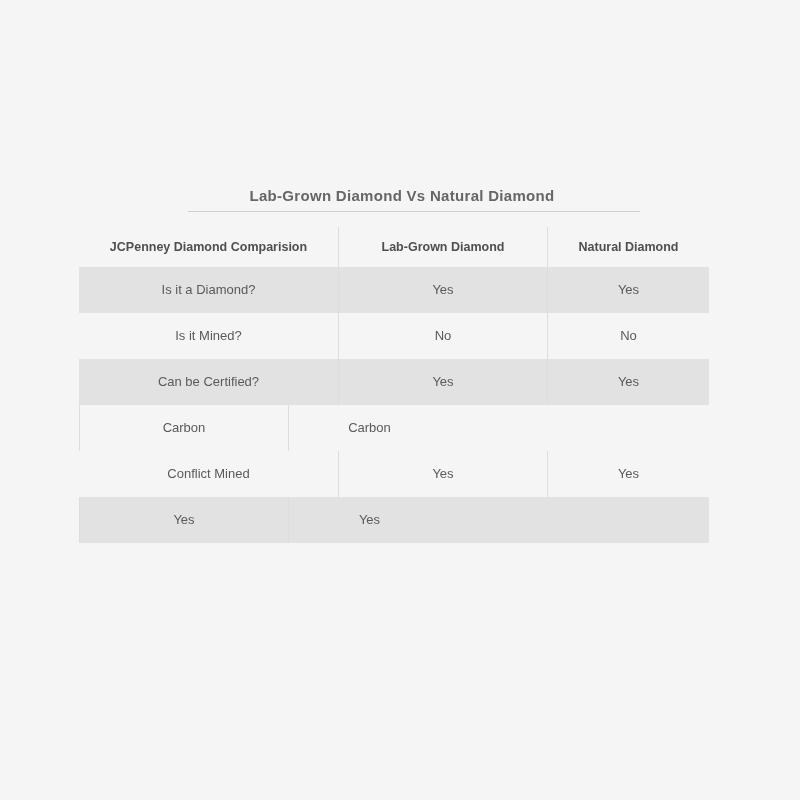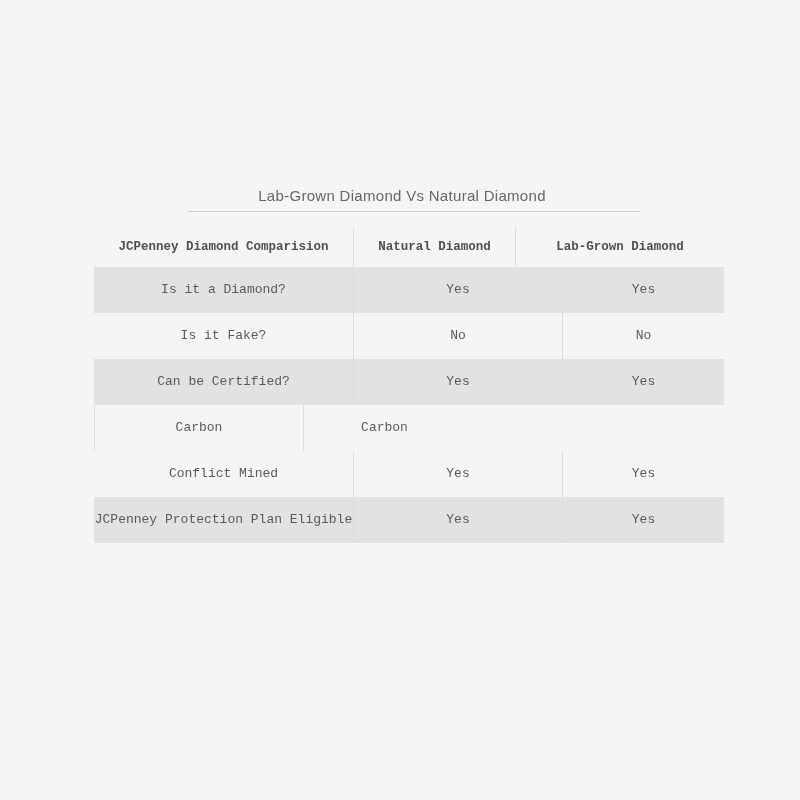--- a/index.html
+++ b/index.html
@@ -15,39 +15,38 @@
     inset: 0;
     background: var(--page-bg, #f5f5f5);
   }
   .title {
     position: absolute;
     top: 186px;
     left: 87px;
     width: 630px;
     text-align: center;
     font-size: 15px;
-    font-weight: normal;
+    font-weight: bold;
     letter-spacing: 0.3px;
     color: var(--title-color, #666);
     line-height: 20px;
   }
   .title-underline {
     position: absolute;
     top: 211px;
     left: 188px;
     width: 452px;
     height: 0;
     border-top: 1px solid var(--underline-color, #cfcfcf);
   }
   .cmp-table {
     position: absolute;
     top: 227px;
-    left: 94px;
+    left: 79px;
     width: 630px;
-    font-family: Liberation Mono, monospace;
   }
   .hrow { display: flex; height: 40px; }
   .row  { display: flex; height: 46px; }
   .row.shaded { background: var(--shaded, #e2e2e2); }
   .cell {
     display: flex;
     align-items: center;
     justify-content: center;
     text-align: center;
     font-size: 13px;
@@ -68,32 +67,32 @@
 
 <div class="stage">
 
   <div class="title">Lab-Grown Diamond Vs Natural Diamond</div>
 
   <div class="title-underline"></div>
 
   <div class="cmp-table">
     <div class="hrow">
       <div class="cell c1">JCPenney Diamond Comparision</div>
+      <div class="cell c2">Lab-Grown Diamond</div>
       <div class="cell c3">Natural Diamond</div>
-      <div class="cell c2">Lab-Grown Diamond</div>
     </div>
     <div>
   <div class="row shaded">
     <div class="cell c1">Is it a Diamond?</div>
     <div class="cell c2">Yes</div>
     <div class="cell c3">Yes</div>
   </div>
 
   <div class="row">
-    <div class="cell c1">Is it Fake?</div>
+    <div class="cell c1">Is it Mined?</div>
     <div class="cell c2">No</div>
     <div class="cell c3">No</div>
   </div>
 
   <div class="row shaded">
     <div class="cell c1">Can be Certified?</div>
     <div class="cell c2">Yes</div>
     <div class="cell c3">Yes</div>
   </div>
 
@@ -103,20 +102,19 @@
   </div>
 
 
   <div class="row">
     <div class="cell c1">Conflict Mined</div>
     <div class="cell c2">Yes</div>
     <div class="cell c3">Yes</div>
   </div>
 
   <div class="row shaded">
-    <div class="cell c1">JCPenney Protection Plan Eligible</div>
     <div class="cell c2">Yes</div>
     <div class="cell c3">Yes</div>
   </div>
 </div>
   </div>
 
 </div>
 
 </body></html>

